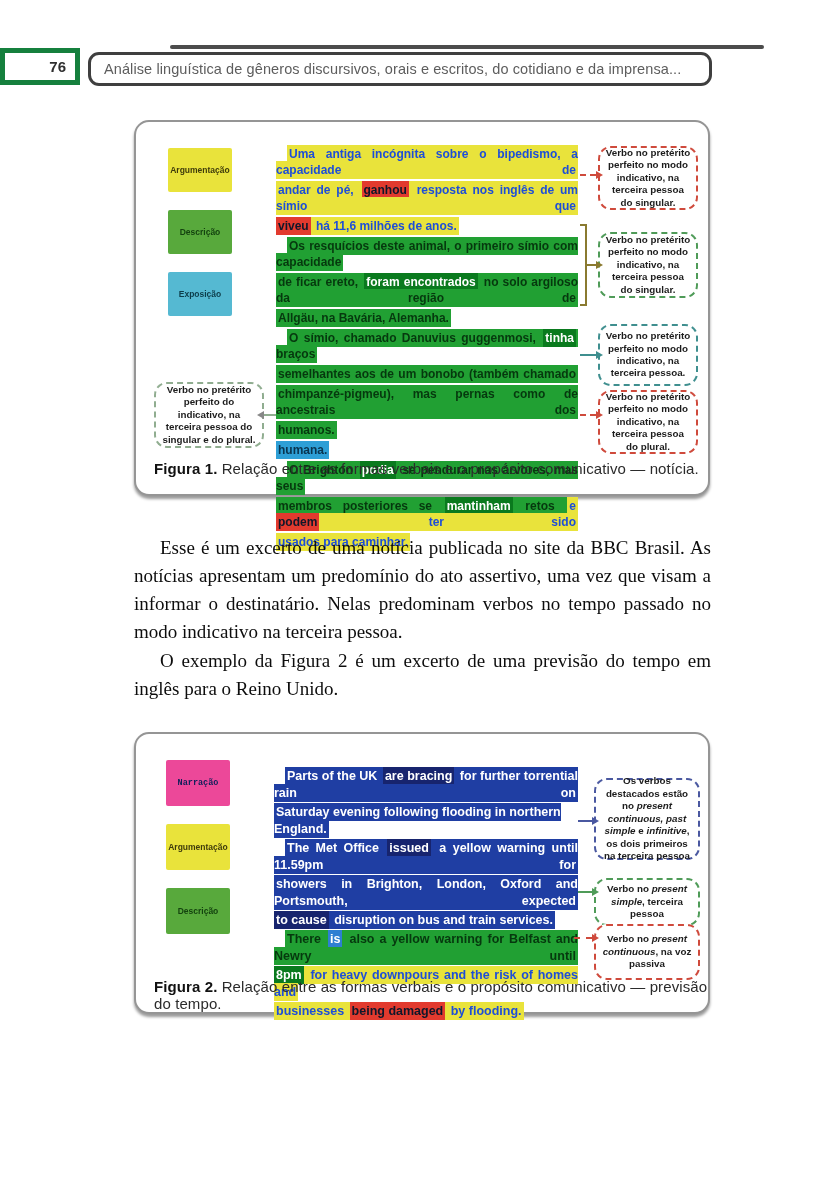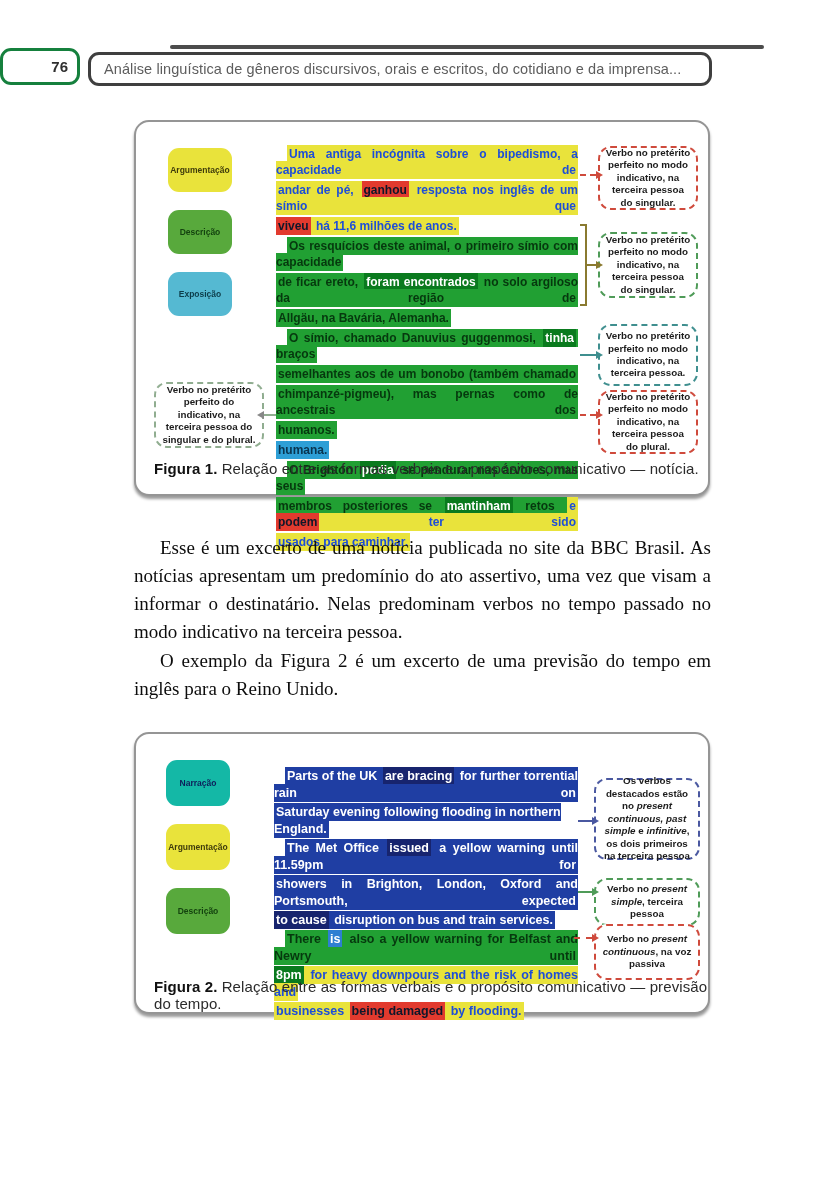--- a/index.html
+++ b/index.html
@@ -4,38 +4,38 @@
 <style>
   html,body{margin:0;padding:0}
   body{
     width:827px;height:1200px;position:relative;background:#ffffff;
     font-family:"Liberation Sans",sans-serif;overflow:hidden;
   }
   
   .top-rule{position:absolute;left:170px;top:45px;width:594px;height:4px;
     background:#4c4c4c;border-radius:3px}
   .pagenum-box{position:absolute;left:0;top:48px;width:80px;height:37px;
-    border:3px solid #15803d;border-radius:11px;box-sizing:border-box;
+    border:5px solid #15803d;border-radius:0;box-sizing:border-box;
     display:flex;align-items:center;justify-content:flex-end;padding-right:9px}
   .pagenum-box span{font-size:15px;font-weight:700;color:#2e2e2e}
   .title-box{position:absolute;left:88px;top:52px;width:624px;height:34px;
     border:3px solid #3f3f3f;border-radius:11px;box-sizing:border-box;
     display:flex;align-items:center;padding-left:13px}
   .title-box span{font-size:14.5px;color:#5d5d5d;letter-spacing:.1px}
 
   
   .figure{position:absolute;background:#fff;border:2px solid #959595;border-radius:15px;
     box-shadow:0 3px 3px rgba(0,0,0,.4)}
   #f1{left:134px;top:120px;width:572px;height:372px}
   #f2{left:134px;top:732px;width:572px;height:278px}
 
   .flabels{position:absolute}
   #f1 .flabels{left:32px;top:26px;width:64px}
   #f2 .flabels{left:30px;top:26px;width:64px}
-  .flabel{height:44px;border-radius:11px;margin-bottom:18px;
+  .flabel{height:44px;border-radius:2px;margin-bottom:18px;
     display:flex;align-items:center;justify-content:center;
     font-size:8.5px;font-weight:700;text-align:right}
   #f2 .flabel{height:46px}
 
   .ftext{position:absolute}
   #f1 .ftext{left:140px;top:24px;width:302px}
   #f2 .ftext{left:138px;top:34px;width:304px}
   .fline{font-size:12px;line-height:16px;font-weight:700;margin-bottom:4px;
     white-space:normal}
   #f2 .fline{font-size:12.5px;line-height:17px;margin-bottom:2px}
@@ -170,21 +170,21 @@
   </div>
 </div>
 
 <div class="body-text">
   <p>Esse é um excerto de uma notícia publicada no site da BBC Brasil. As notícias apresentam um predomínio do ato assertivo, uma vez que visam a informar o destinatário. Nelas predominam verbos no tempo passado no modo indicativo na terceira pessoa.</p>
   <p>O exemplo da Figura 2 é um excerto de uma previsão do tempo em inglês para o Reino Unido.</p>
 </div>
 
 <div class="figure" id="f2">
   <div class="flabels">
-      <div class="flabel" style="background: #14b8a6; color: rgb(14, 31, 90);">Narração</div>
+      <div class="flabel" style="background: #ec4899; color: rgb(14, 31, 90); font-family: Liberation Mono, monospace;">Narração</div>
       <div class="flabel" style="background: rgb(233, 227, 59); color: rgb(63, 60, 12);">Argumentação</div>
       <div class="flabel" style="background: rgb(88, 169, 60); color: rgb(20, 67, 15);">Descrição</div>
     </div>
   <div class="ftext">
       <div class="fline justify indent"><span class="s-n">Parts of the UK </span><span class="s-nv">are bracing</span><span class="s-n"> for further torrential rain on</span></div>
       <div class="fline"><span class="s-n">Saturday evening following flooding in northern England.</span></div>
       <div class="fline justify indent"><span class="s-n">The Met Office </span><span class="s-nv">issued</span><span class="s-n"> a yellow warning until 11.59pm for</span></div>
       <div class="fline justify"><span class="s-n">showers in Brighton, London, Oxford and Portsmouth, expected</span></div>
       <div class="fline"><span class="s-nv">to cause</span><span class="s-n"> disruption on bus and train services.</span></div>
       <div class="fline justify indent"><span class="s-g">There </span><span class="s-giv">is</span><span class="s-g"> also a yellow warning for Belfast and Newry until</span></div>

